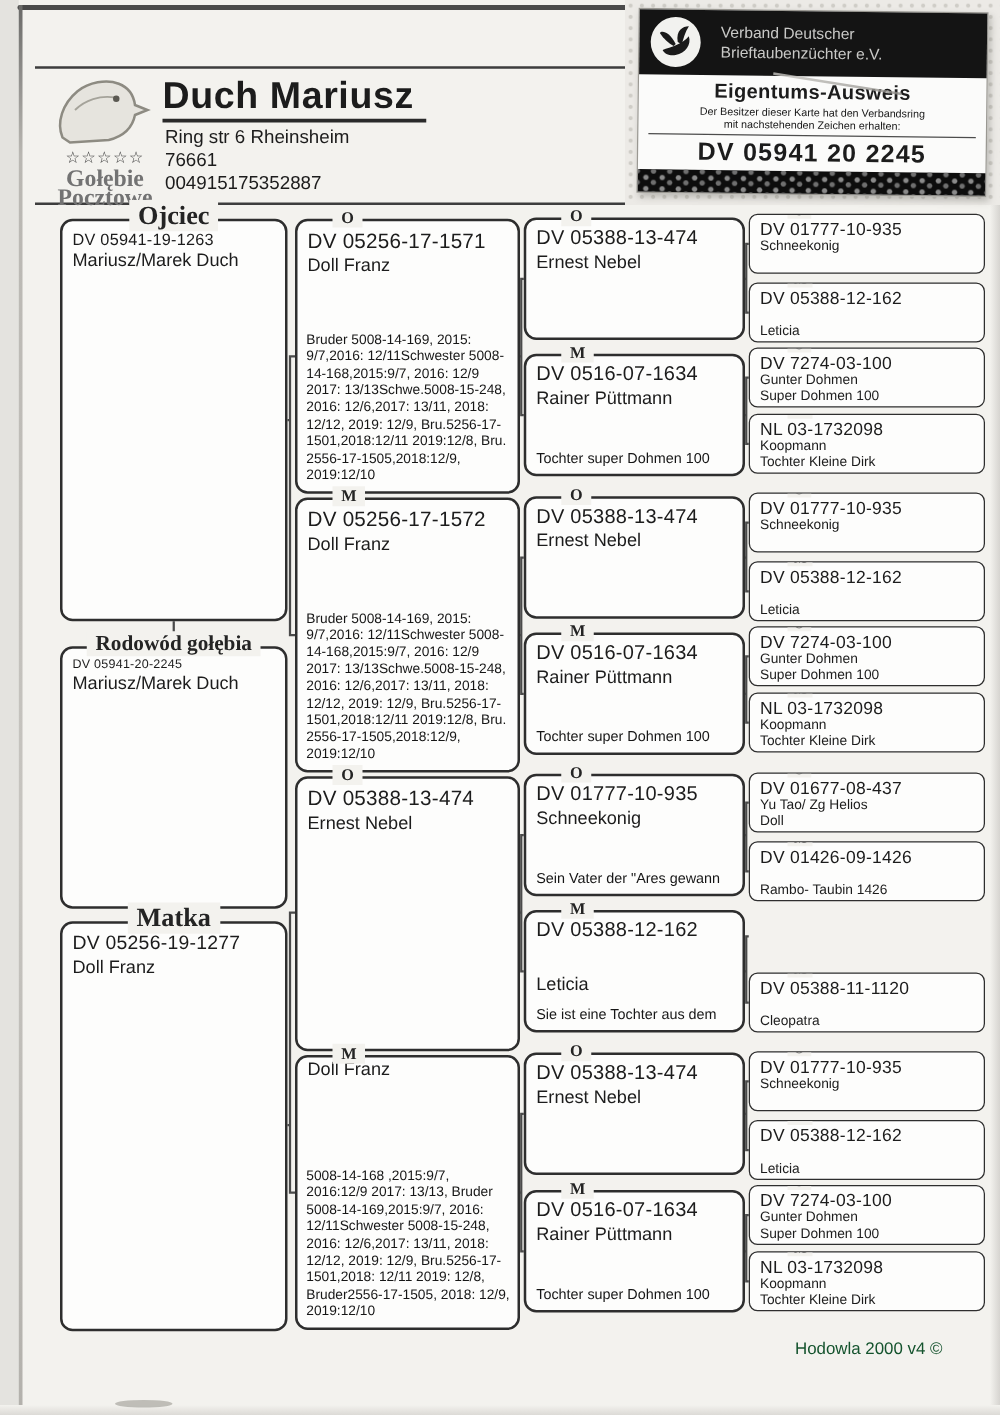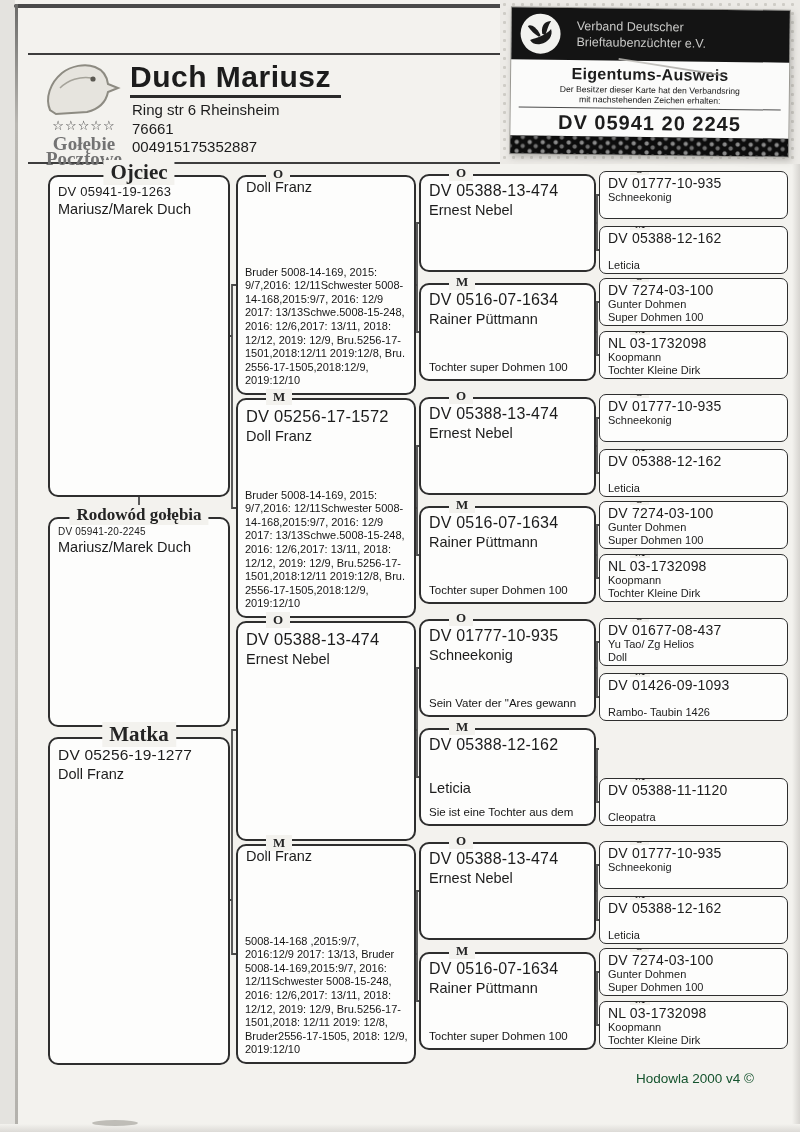--- a/index.html
+++ b/index.html
@@ -162,20 +162,21 @@
     <div class="pname">Mariusz/Marek Duch</div>
   </div>
   <div class="pbox c1box" style="top:737px;height:328px;">
     <span class="legend legend-c">Matka</span>
     <div class="ring" style="font-size:15.5px;">DV 05256-19-1277</div>
     <div class="pname">Doll Franz</div>
   </div>
 
   <div class="pbox c2box" style="top:175px;">
     <span class="legend">O</span>
+    <div class="ring">DV 05256-17-1571</div>
     <div class="pname">Doll Franz</div>
     <div class="notes">Bruder 5008-14-169, 2015: 9/7,2016: 12/11Schwester 5008-14-168,2015:9/7, 2016: 12/9 2017: 13/13Schwe.5008-15-248, 2016: 12/6,2017: 13/11, 2018: 12/12, 2019: 12/9, Bru.5256-17-1501,2018:12/11 2019:12/8, Bru. 2556-17-1505,2018:12/9, 2019:12/10</div>
   </div>
   <div class="pbox c2box" style="top:398px;">
     <span class="legend">M</span>
     <div class="ring">DV 05256-17-1572</div>
     <div class="pname">Doll Franz</div>
     <div class="notes">Bruder 5008-14-169, 2015: 9/7,2016: 12/11Schwester 5008-14-168,2015:9/7, 2016: 12/9 2017: 13/13Schwe.5008-15-248, 2016: 12/6,2017: 13/11, 2018: 12/12, 2019: 12/9, Bru.5256-17-1501,2018:12/11 2019:12/8, Bru. 2556-17-1505,2018:12/9, 2019:12/10</div>
   </div>
   <div class="pbox c2box" style="top:621px;">
@@ -288,21 +289,21 @@
     <div class="g4line">Tochter Kleine Dirk</div>
   </div>
   <div class="pbox g4box" style="top:618px;">
     <span class="legend">O</span>
     <div class="ring">DV 01677-08-437</div>
     <div class="g4line">Yu Tao/ Zg Helios</div>
     <div class="g4line">Doll</div>
   </div>
   <div class="pbox g4box" style="top:673px;">
     <span class="legend">M</span>
-    <div class="ring">DV 01426-09-1093</div>
+    <div class="ring">DV 01426-09-1426</div>
     <div class="g4line"></div>
     <div class="g4line">Rambo- Taubin 1426</div>
   </div>
   <div class="pbox g4box" style="top:778px;">
     <span class="legend">M</span>
     <div class="ring">DV 05388-11-1120</div>
     <div class="g4line"></div>
     <div class="g4line">Cleopatra</div>
   </div>
   <div class="pbox g4box" style="top:841px;">

